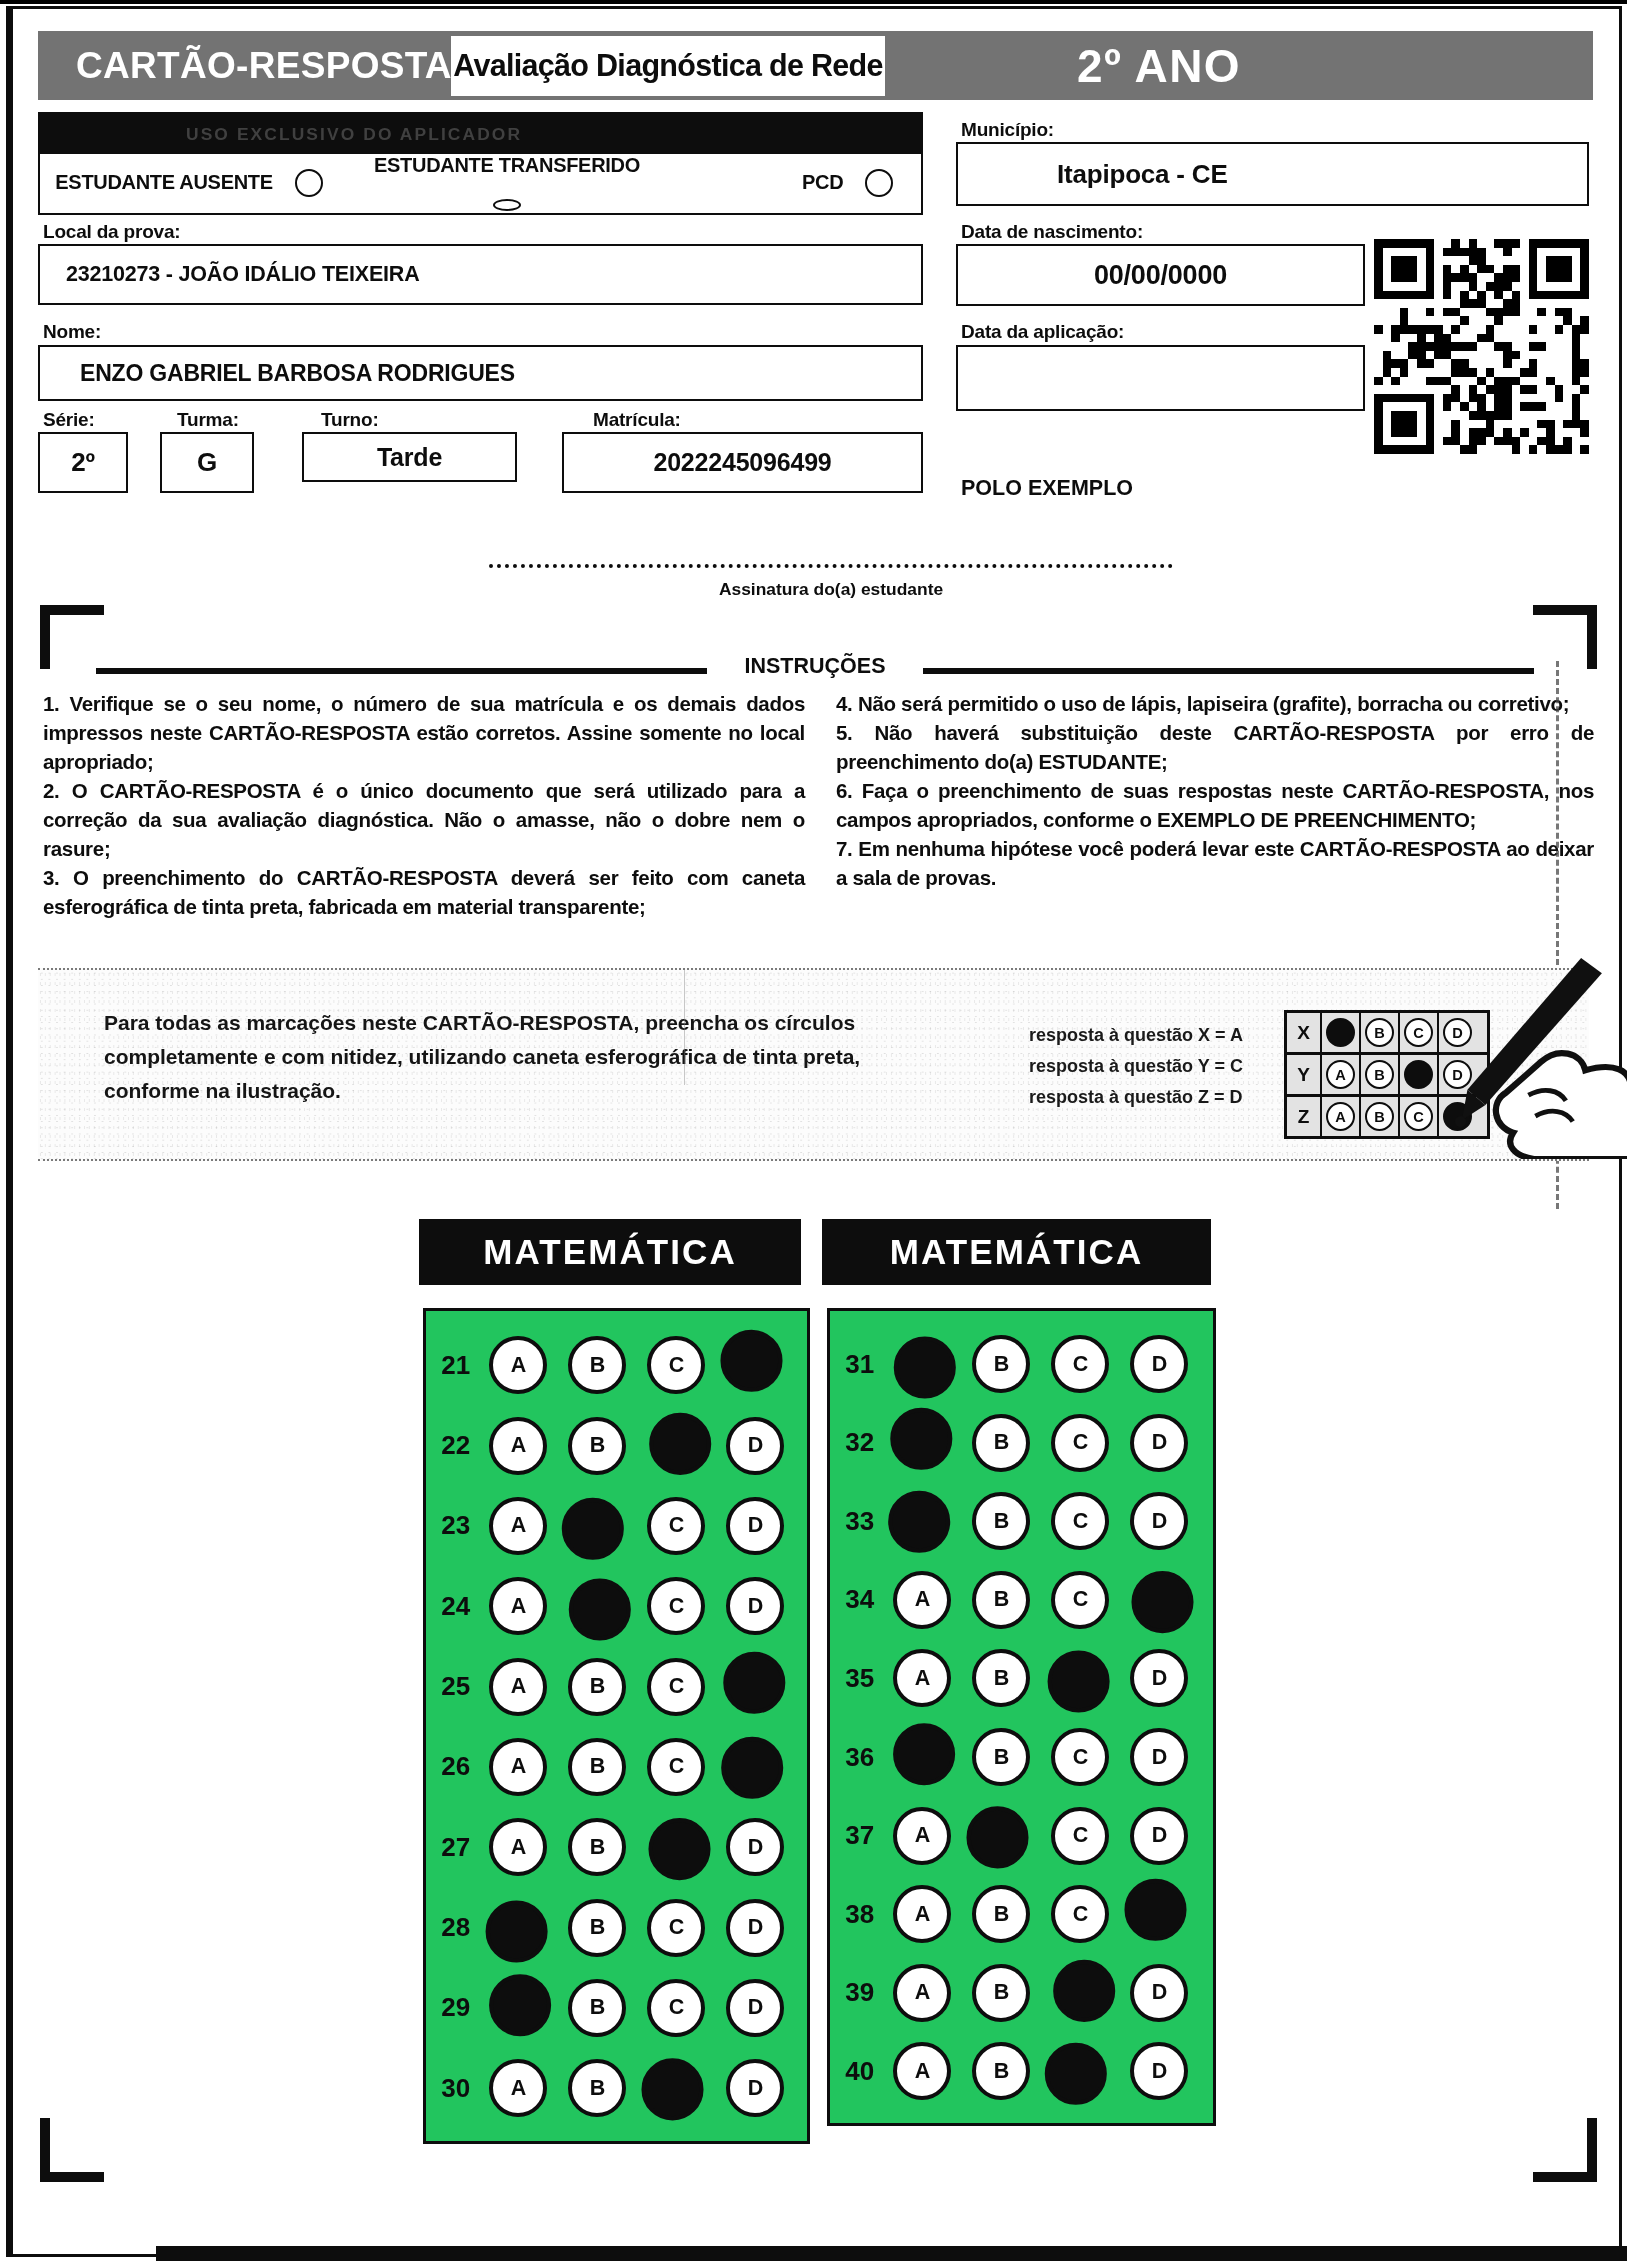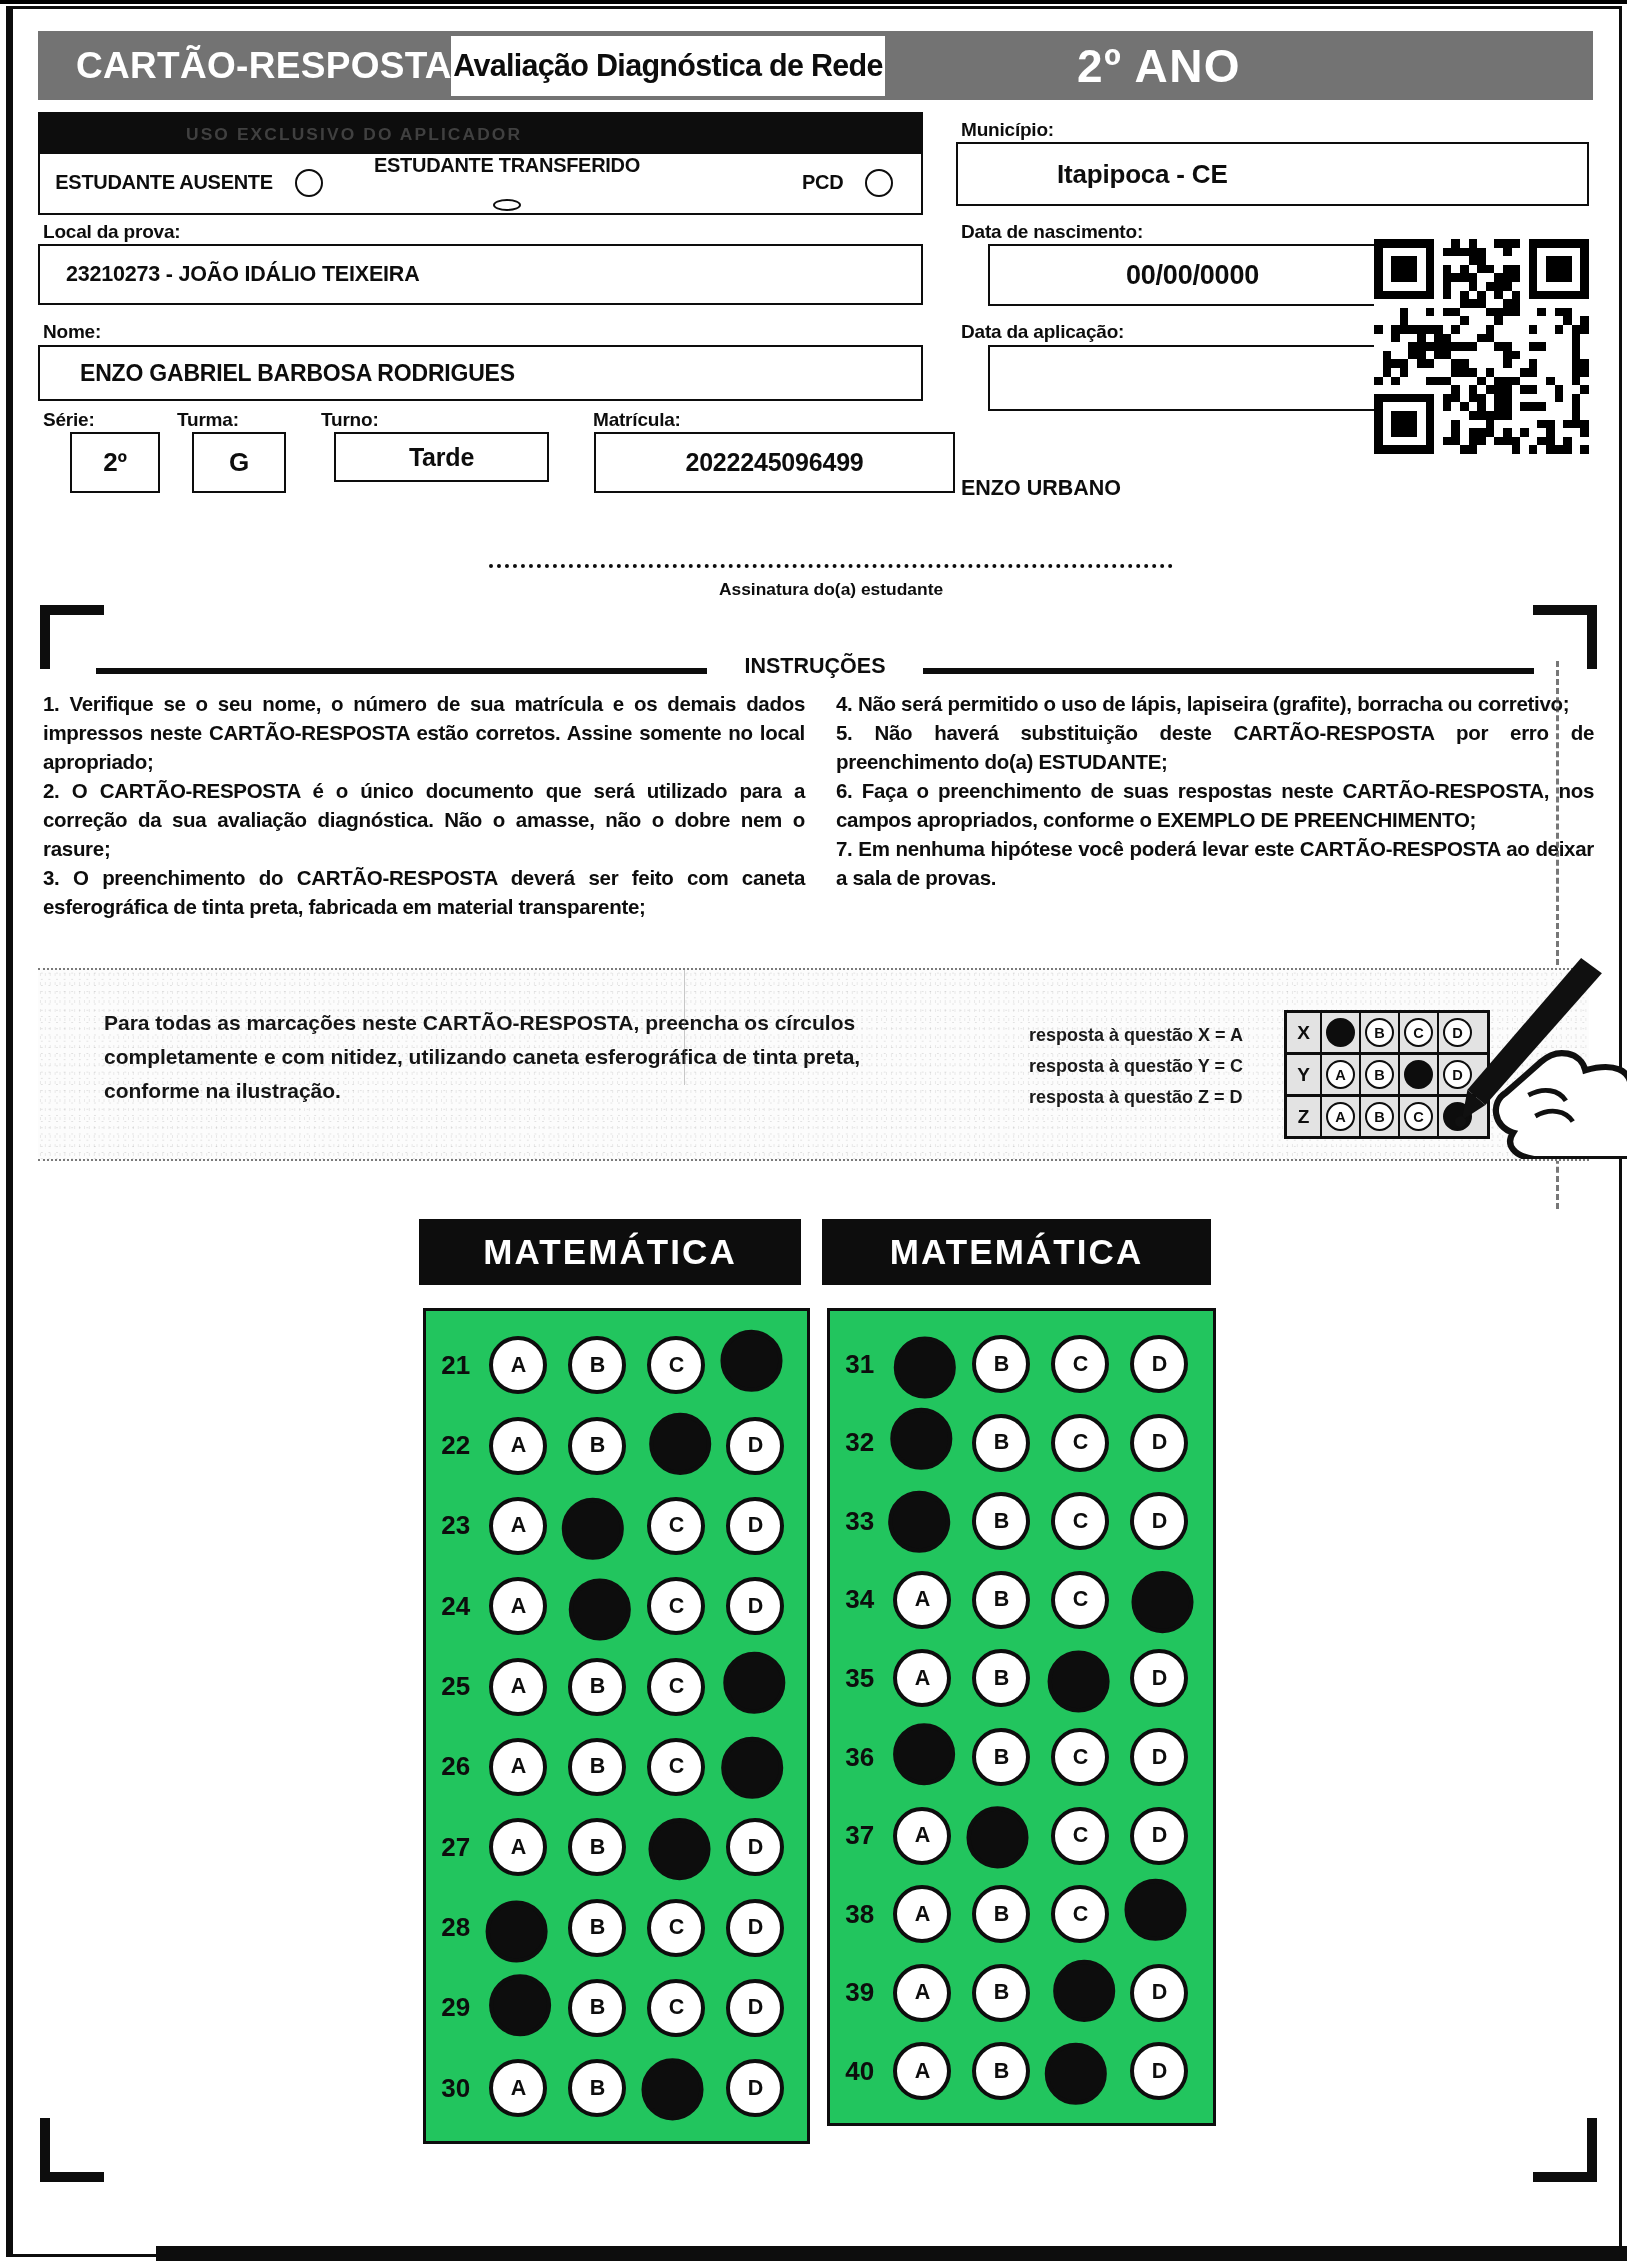--- a/index.html
+++ b/index.html
@@ -22,21 +22,21 @@
   .admin-bar{height:40px;background:#0d0d0d;display:flex;align-items:center;}
   .admin-bar span{color:#4d4d4d;font-size:17.4px;font-weight:700;letter-spacing:2.1px;margin-left:146px;opacity:.8;}
   .admin-checks{position:relative;height:57px;}
   .check{position:absolute;top:0;height:100%;display:flex;align-items:center;gap:22px;}
   .check .lbl{font-size:20px;font-weight:700;letter-spacing:-0.3px;}
   .ring{width:28px;height:28px;border:2.8px solid #0d0d0d;border-radius:50%;background:#fff;box-sizing:border-box;}
 
   .flabel{position:absolute;font-size:19px;font-weight:700;letter-spacing:-0.2px;}
   .fbox{position:absolute;border:2.8px solid #0d0d0d;box-sizing:border-box;background:#fff;
         display:flex;align-items:center;font-weight:700;letter-spacing:-0.2px;}
-  .c{justify-content:center;margin-left:32px;}
+  .c{justify-content:center;}
 
   .polo{position:absolute;left:961px;top:476px;font-size:21.5px;font-weight:700;}
 
   .qr{position:absolute;left:1374px;top:239px;width:215px;height:215px;}
   .qr svg{width:100%;height:100%;shape-rendering:crispEdges;}
 
   .sig-line{position:absolute;left:489px;top:564px;width:684px;height:0;border-top:4.9px dotted #0d0d0d;}
   .sig-label{position:absolute;left:489px;top:579px;width:684px;text-align:center;font-size:17.4px;font-weight:700;}
 
   .br{position:absolute;width:54px;height:54px;}
@@ -145,21 +145,21 @@
 
   <div class="flabel" style="left:961px;top:119px;">Município:</div>
   <div class="fbox" style="left:956px;top:142px;width:633px;height:64px;padding-left:99px;font-size:26px;">Itapipoca - CE</div>
 
   <div class="flabel" style="left:961px;top:221px;">Data de nascimento:</div>
   <div class="fbox c" style="left:956px;top:244px;width:409px;height:62px;font-size:27px;">00/00/0000</div>
 
   <div class="flabel" style="left:961px;top:321px;">Data da aplicação:</div>
   <div class="fbox c" style="left:956px;top:345px;width:409px;height:66px;font-size:25px;"></div>
 
-  <div class="polo">ENZO URBANO</div>
+  <div class="polo">POLO EXEMPLO</div>
 
   <div class="qr"><svg id="qrsvg" viewBox="0 0 25 25">
         <rect x="0" y="0" width="25" height="25" fill="#ffffff"></rect>
         <rect x="0" y="0" width="7" height="7" fill="#000"></rect>
         <rect x="1" y="1" width="5" height="5" fill="#fff"></rect>
         <rect x="2" y="2" width="3" height="3" fill="#000"></rect>
         <rect x="18" y="0" width="7" height="7" fill="#000"></rect>
         <rect x="19" y="1" width="5" height="5" fill="#fff"></rect>
         <rect x="20" y="2" width="3" height="3" fill="#000"></rect>
         <rect x="0" y="18" width="7" height="7" fill="#000"></rect>

